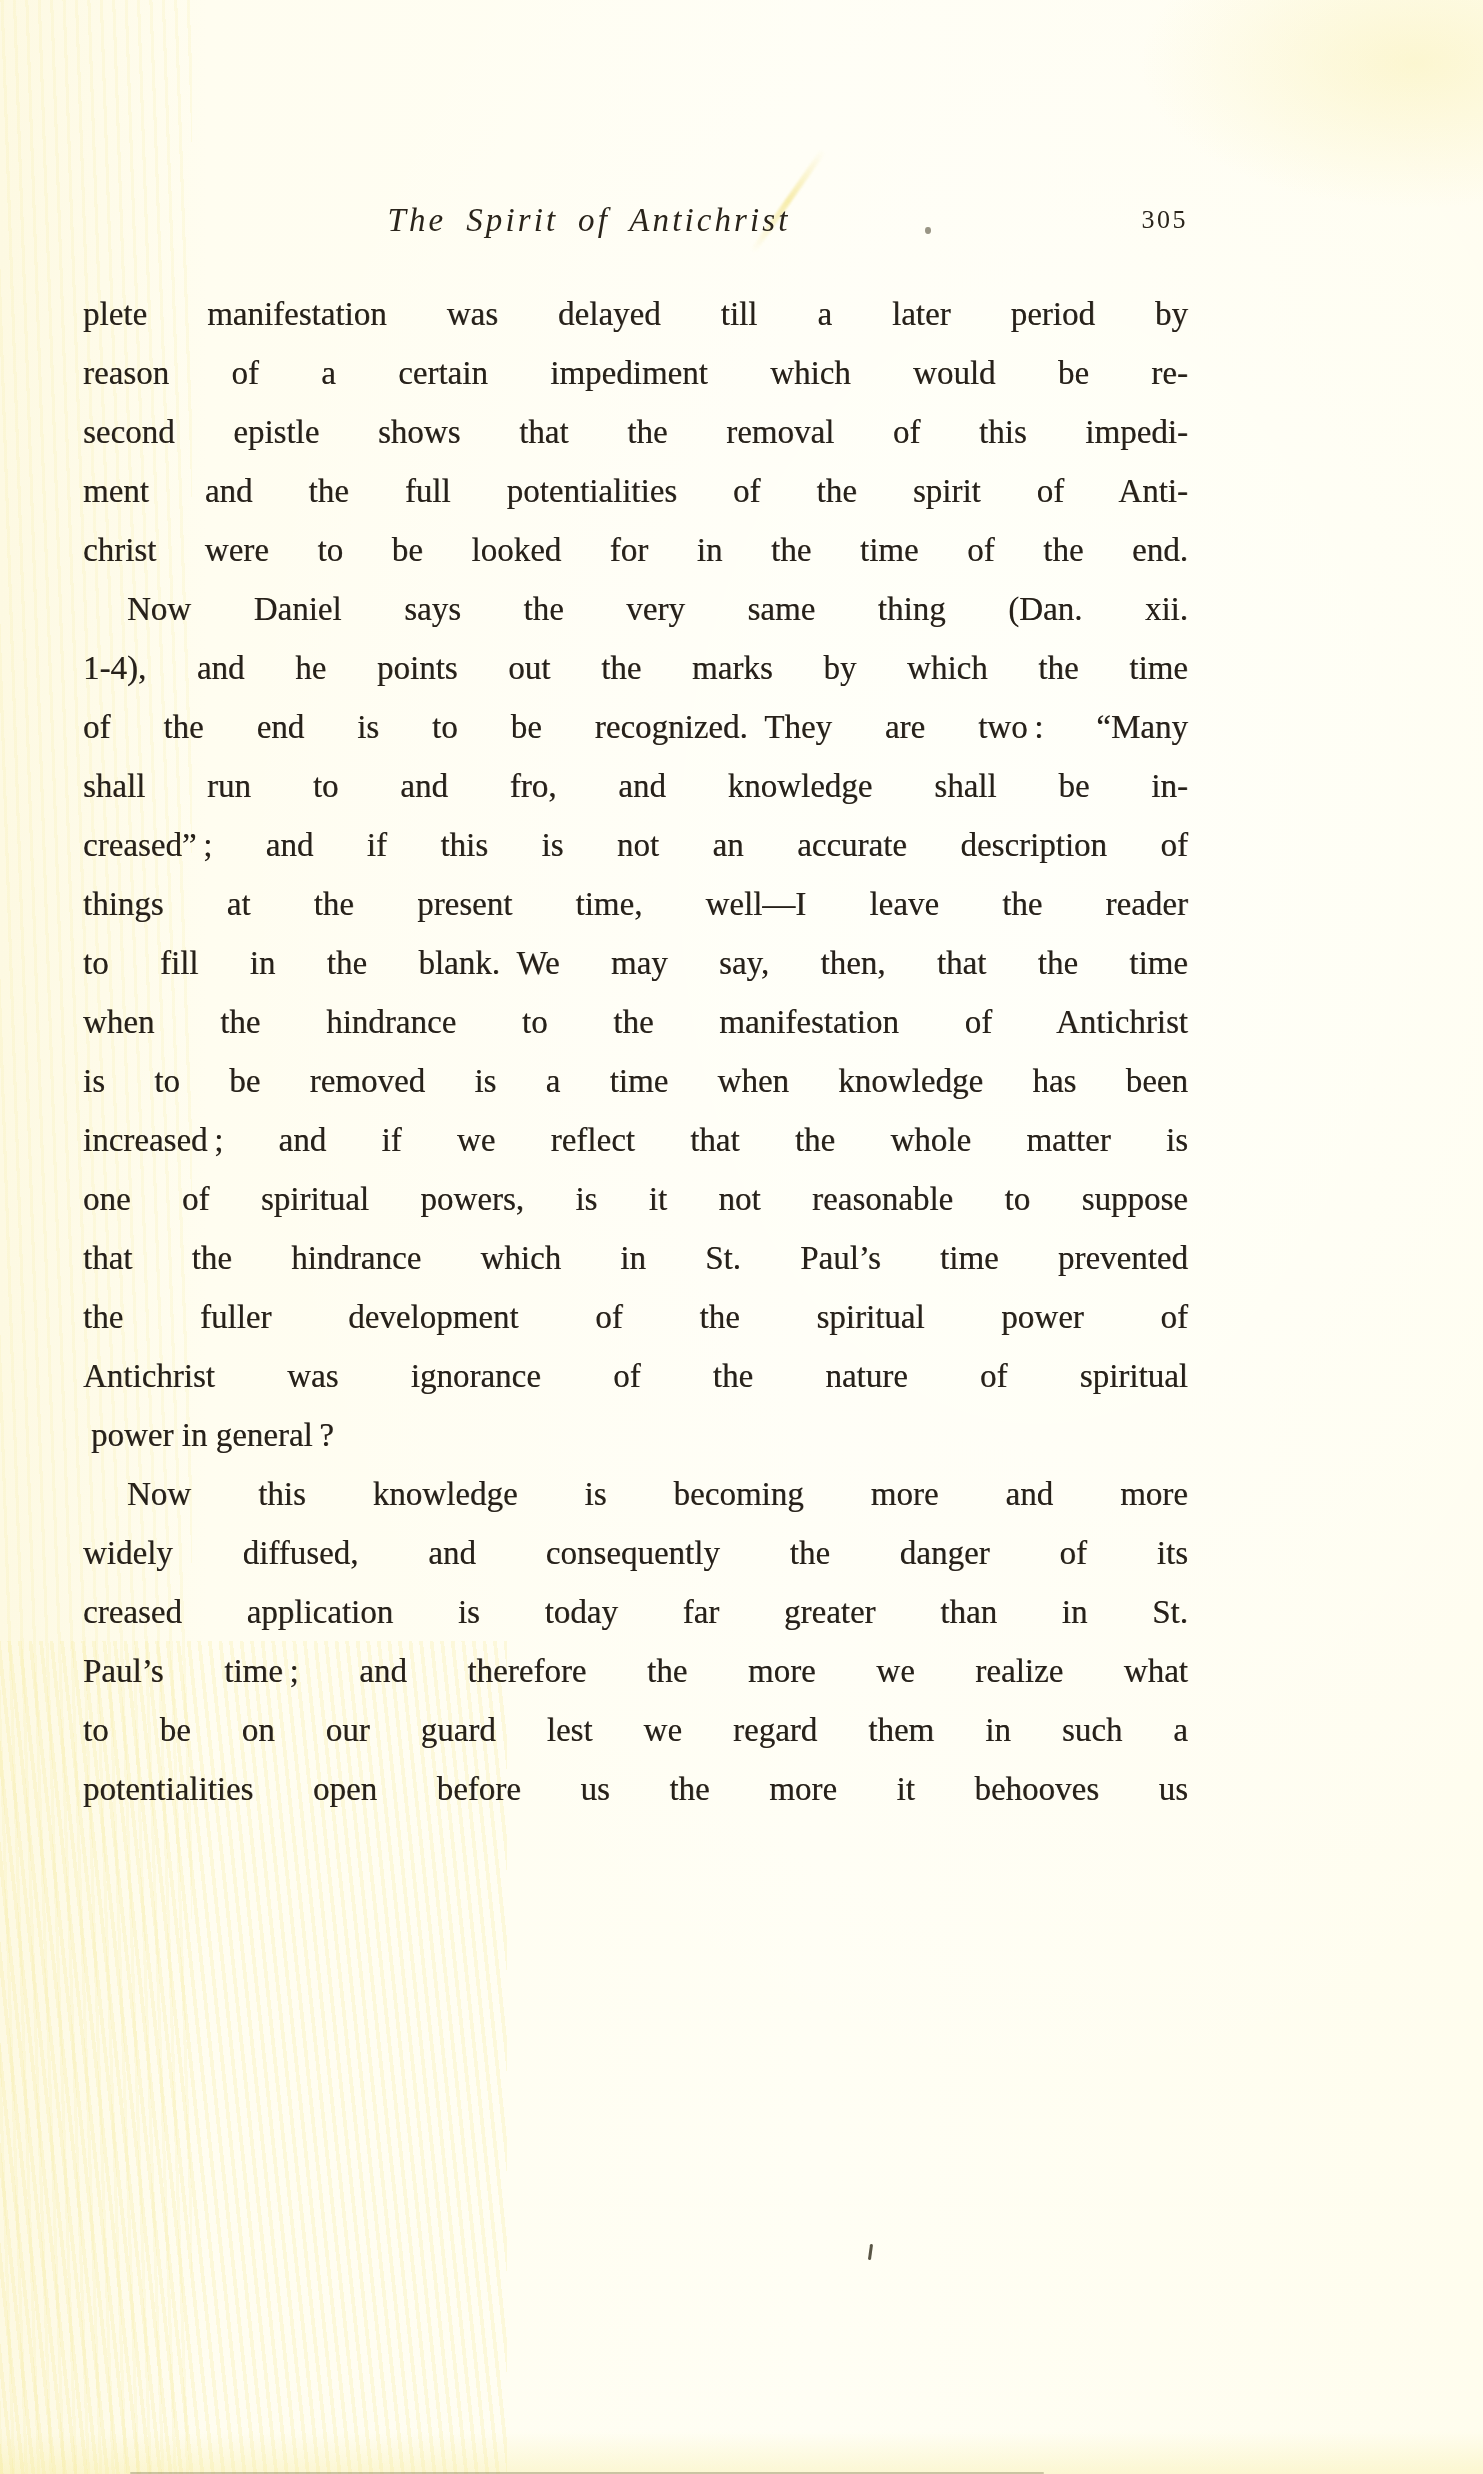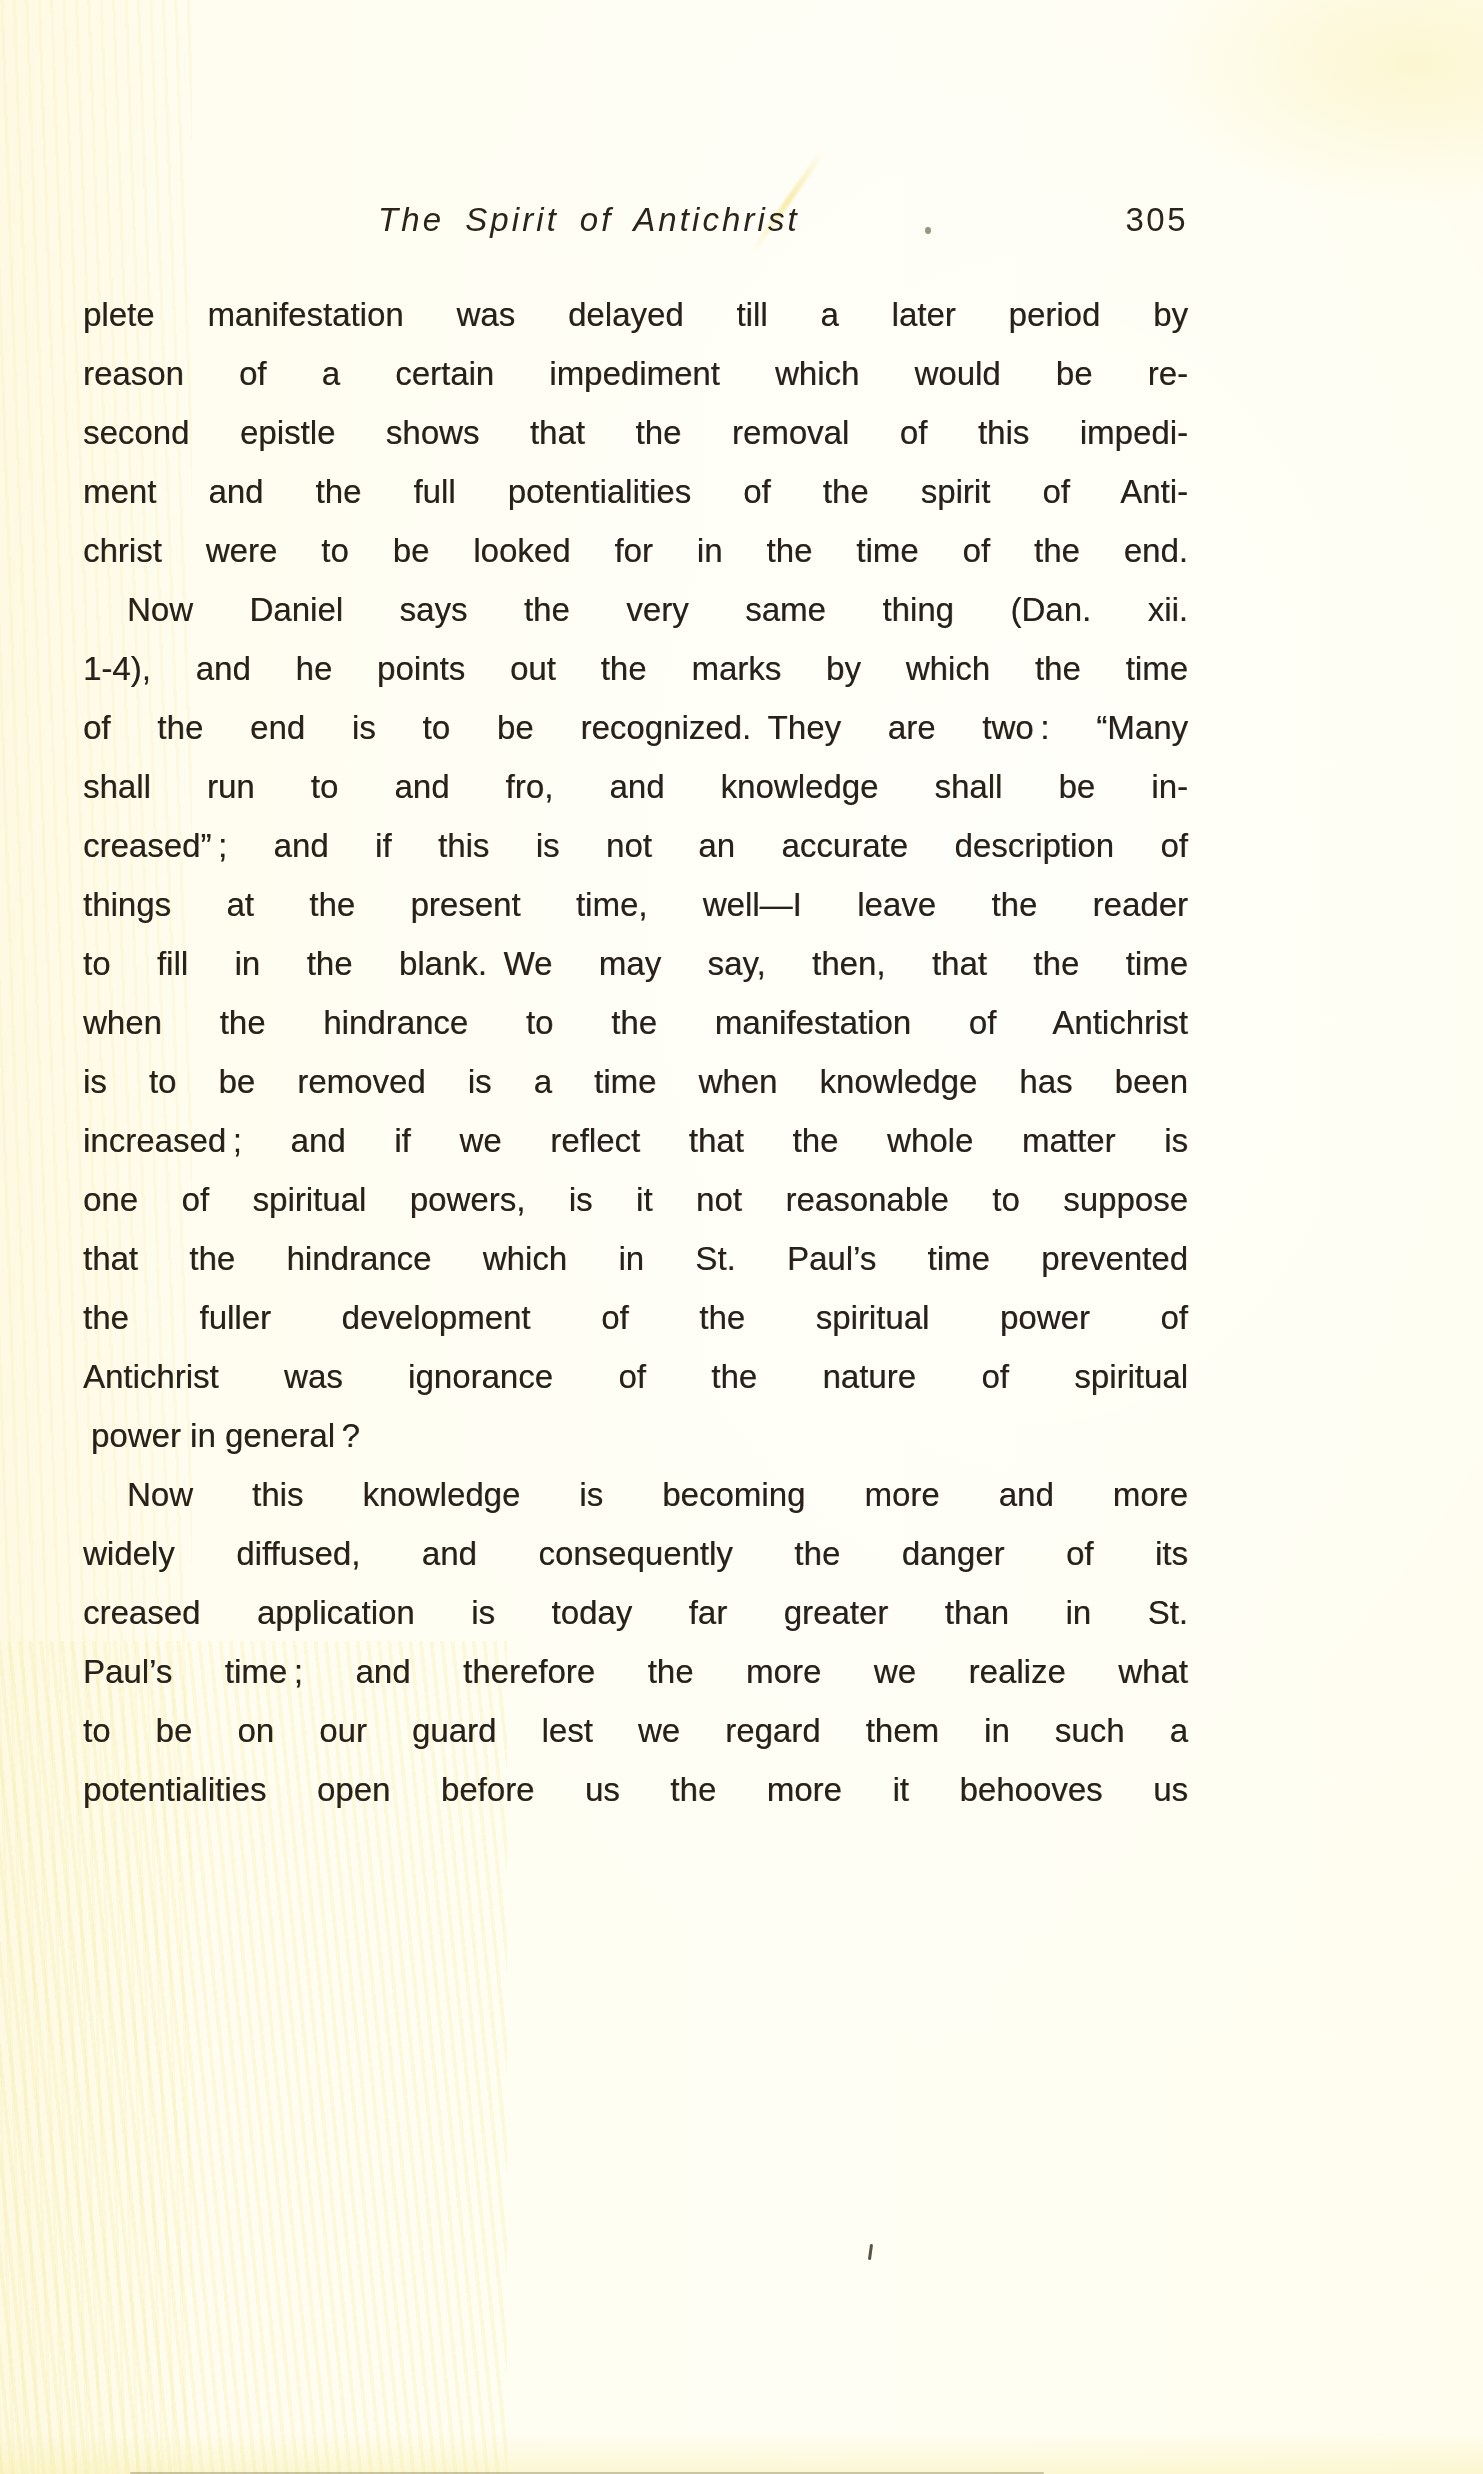--- a/index.html
+++ b/index.html
@@ -9,21 +9,21 @@
   }
   .page {
     position: relative;
     width: 1484px;
     height: 2475px;
     overflow: hidden;
     background:
       radial-gradient(ellipse at 70% 35%, rgba(255,255,250,0.9) 0%, rgba(255,253,240,0.0) 55%),
       linear-gradient(90deg, #fdf9e2 0%, #fffdf0 14%, #fffef4 55%, #fffdee 100%);
     background-color: #fffdf0;
-    font-family: Liberation Sans, sans-serif;
+    font-family: Liberation Serif, serif;
     color: #27211a;
   }
   
   .streaks-left {
     position: absolute; left: 0; top: 0; bottom: 0; width: 192px;
     background: repeating-linear-gradient(88deg,
       rgba(244,233,150,0.30) 0px, rgba(244,233,150,0.30) 3.1px,
       rgba(255,253,240,0) 3.1px, rgba(255,253,240,0) 12.4px);
     opacity: 0.55;
   }
@@ -82,21 +82,21 @@
     text-align: center;
     font-style: italic;
     font-size: 33px;
     letter-spacing: 3.1px;
     word-spacing: 8.6px;
     color: #2a241b;
   }
   .running-head .folio {
     position: absolute;
     right: 0;
-    font-size: 33px;
+    font-size: 26px;
     letter-spacing: 2.5px;
     color: #2a241b;
   }
   .page-body {
     margin-top: 43px;
   }
   .para { margin: 0; }
   .line {
     font-size: 33px;
     line-height: 59px;

